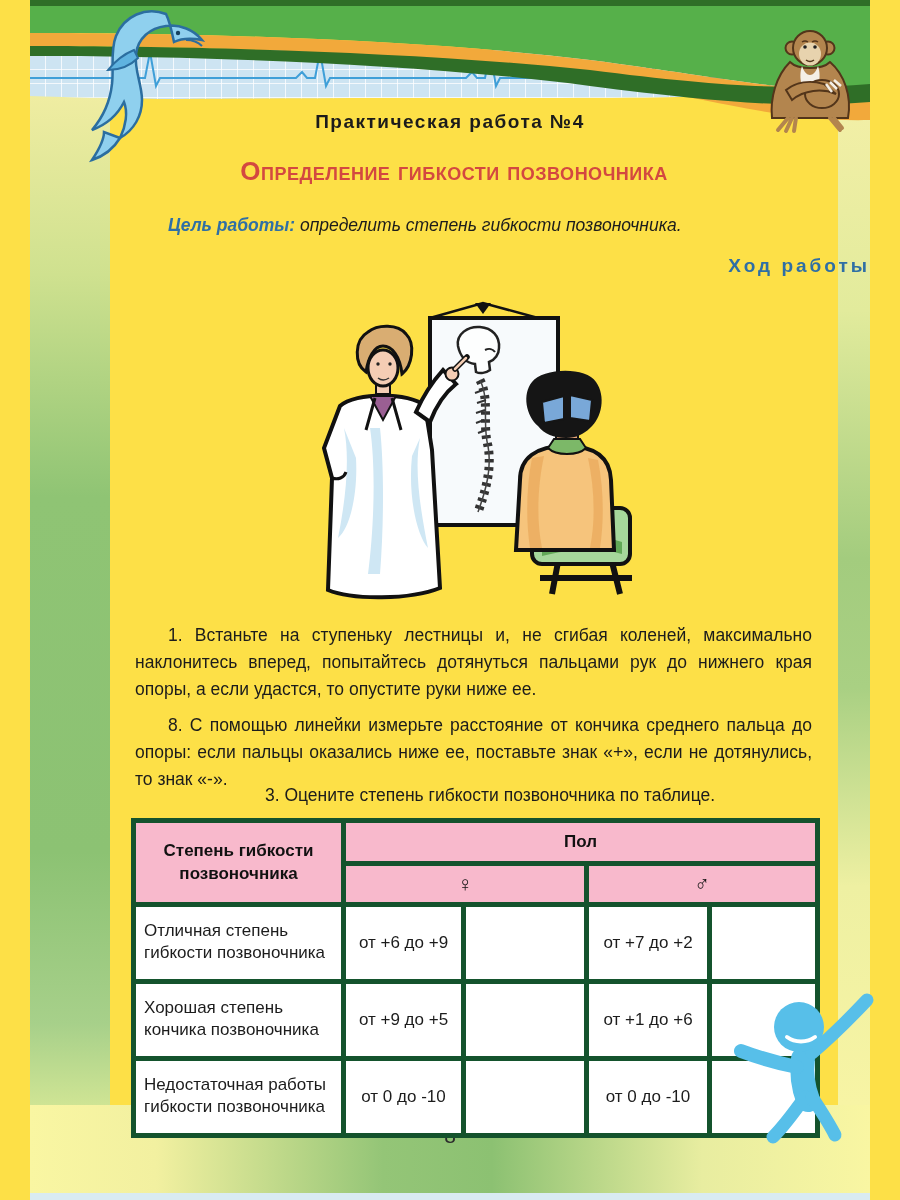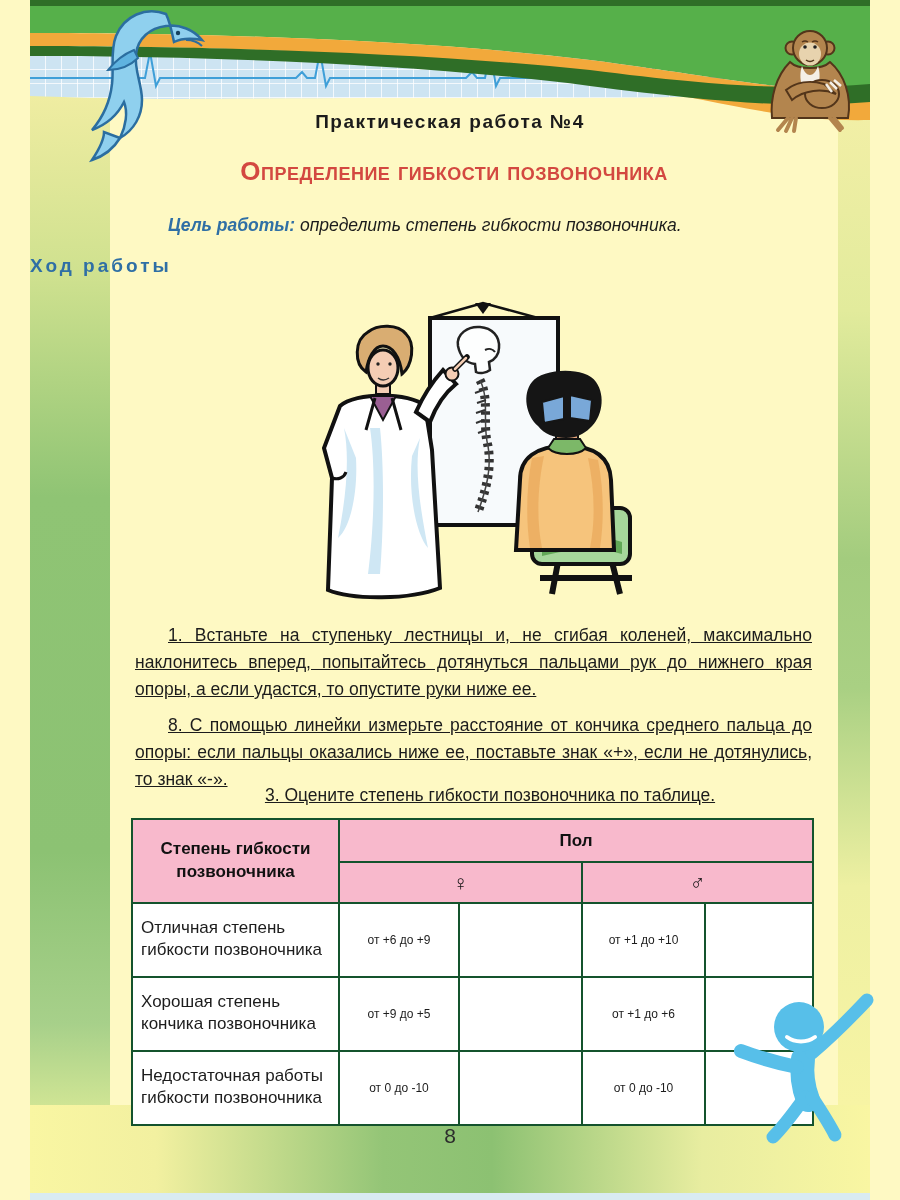--- a/index.html
+++ b/index.html
@@ -1,59 +1,59 @@
 <!DOCTYPE html>
 <html lang="ru"><head>
 <meta charset="utf-8">
 <style>
   html,body{margin:0;padding:0;background:#fff;}
-  .page{position:relative;width:900px;height:1200px;background:#fef9c3;overflow:hidden;
+  .page{position:relative;width:900px;height:1200px;background:#fde047;overflow:hidden;
         font-family:"Liberation Sans","DejaVu Sans",sans-serif;color:#1c1c1c;}
   
   .band-left{position:absolute;left:30px;top:92px;width:80px;height:1013px;
     background:linear-gradient(180deg,#f0eda2 0%,#cfe18f 18%,#8fc474 40%,#8cc273 75%,#a7d08a 92%,#cfe494 100%);}
   .band-right{position:absolute;left:838px;top:112px;width:32px;height:993px;
     background:linear-gradient(180deg,#f2efa6 0%,#e2eb9c 20%,#a3cc7e 45%,#a9d083 58%,#eef0a2 78%,#f7f4a4 100%);}
   .band-bottom{position:absolute;left:30px;top:1105px;width:840px;height:88px;
     background:linear-gradient(90deg,#f9f6a2 0%,#f2f0a0 15%,#94c577 42%,#8cc172 55%,#e8eda0 80%,#f9f6a2 100%);}
   .bottom-strip{position:absolute;left:30px;top:1193px;width:840px;height:7px;background:#d9ebf2;}
   .page-number{position:absolute;left:30px;top:1124px;width:840px;text-align:center;
     font-size:21px;color:#2c2c2c;}
   
   .header-art{position:absolute;left:30px;top:0;}
   
   .header-title{position:absolute;left:30px;top:111px;width:840px;text-align:center;
     font-weight:bold;font-size:19px;letter-spacing:1.5px;color:#1b1b1b;}
   .main-title{position:absolute;left:30px;top:156px;width:848px;text-align:center;
     font-weight:bold;font-size:26px;letter-spacing:.5px;color:#d34840;font-variant:small-caps;}
   .goal-line{position:absolute;left:168px;top:215px;width:650px;font-size:17.5px;font-style:italic;}
   .goal-label{color:#2f6fa5;font-weight:bold;}
-  .section-heading{position:absolute;left:30px;top:255px;width:840px;text-align:left;
+  .section-heading{position:absolute;left:30px;top:255px;width:840px;text-align:right;
     font-weight:bold;font-size:19px;letter-spacing:3px;color:#2f6fa5;}
   
   .step{position:absolute;left:135px;width:677px;margin:0;font-size:17.5px;line-height:27px;
-    text-align:justify;text-indent:33px;color:#1c1c1c;text-decoration:underline;}
+    text-align:justify;text-indent:33px;color:#1c1c1c;}
   .step-1{top:622px;}
   .step-2{top:712px;}
   .step-3{top:782px;text-align:center;}
   
   .illustration{position:absolute;left:280px;top:298px;}
   .figure-art{position:absolute;left:715px;top:985px;z-index:3;}
   
   .data-table{position:absolute;left:131px;top:818px;width:679px;border-collapse:collapse;
     table-layout:fixed;z-index:2;}
-  .data-table td,.data-table th{border:2px solid #14532d;padding:0;}
+  .data-table td,.data-table th{border:5px solid #14532d;padding:0;}
   .data-table th{background:#f8b9cc;font-size:17px;color:#111;}
   th.degree{width:205px;font-weight:bold;line-height:1.35;}
   col.c-val1{width:120px;}col.c-note1{width:123px;}col.c-val2{width:123px;}col.c-note2{width:108px;}
   tr.hdr1{height:43px;}tr.hdr2{height:41px;}
   th.symbol{font-weight:normal;font-size:21px;}
   .data-table td{height:62px;background:#fff;font-size:17px;}
   td.label-cell{text-align:left;padding:4px 6px 6px 8px;line-height:1.3;}
-  td.value-cell{text-align:center;font-size:12px;}
+  td.value-cell{text-align:center;font-size:17px;}
 </style>
 </head>
 <body>
 
 <div class="page">
 
   <div class="band-left"></div>
   <div class="band-right"></div>
   <div class="band-bottom"></div>
   <div class="bottom-strip"></div>
@@ -179,21 +179,21 @@
       <th colspan="4">Пол</th>
     </tr>
     <tr class="hdr2">
       <th class="symbol" colspan="2">♀</th>
       <th class="symbol" colspan="2">♂</th>
     </tr>
     <tr>
       <td class="label-cell">Отличная степень гибкости позвоночника</td>
       <td class="value-cell">от +6 до +9</td>
       <td class="value-cell"></td>
-      <td class="value-cell">от +1 до +10</td>
+      <td class="value-cell">от +7 до +2</td>
       <td class="value-cell"></td>
     </tr>
     <tr>
       <td class="label-cell">Хорошая степень кончика позвоночника</td>
       <td class="value-cell">от +9 до +5</td>
       <td class="value-cell"></td>
       <td class="value-cell">от +1 до +6</td>
       <td class="value-cell"></td>
     </tr>
     <tr>

